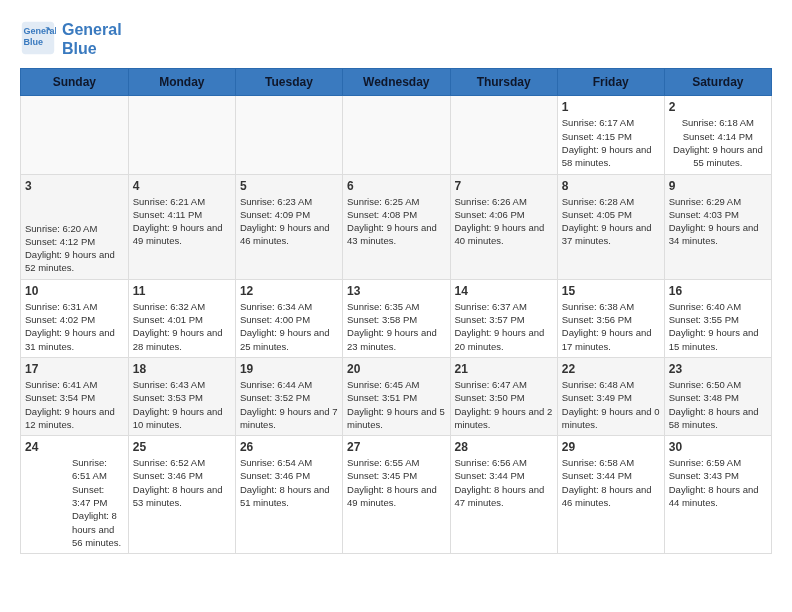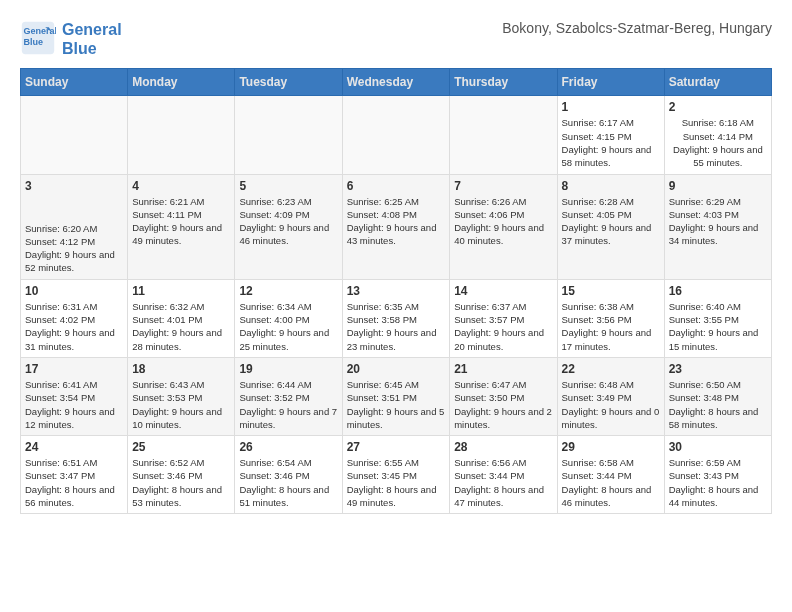--- a/index.html
+++ b/index.html
@@ -42,25 +42,25 @@
     .location {
       font-size: 14px;
       color: #555;
     }
     .calendar {
       width: 100%;
       border-collapse: collapse;
     }
     .calendar th {
       background: #3a7abf;
-      color: #e5e5e5;
+      color: #0f172a;
       font-size: 12px;
       font-weight: bold;
       padding: 6px 4px;
-      text-align: left;
+      text-align: center;
       border: 1px solid #2a6aaf;
     }
     .calendar td {
       border: 1px solid #ddd;
       vertical-align: top;
       padding: 4px 4px;
       width: 108px;
       min-height: 80px;
       font-size: 10px;
       color: #333;
@@ -99,21 +99,20 @@
       <polygon points="28,8 36,14 32,8" fill="#3a7abf"></polygon>
     </svg>
     <div>
       <div class="logo-text">
         <span style="color:#3a7abf;font-size:16px;font-weight:bold;">General</span><br>
         <span style="color:#3a7abf;font-size:16px;font-weight:bold;">Blue</span>
       </div>
     </div>
   </div>
   <div class="title-block">
-    <div class="location">Bokony, Szabolcs-Szatmar-Bereg, Hungary</div>
   </div>
 </div>
 
 <table class="calendar">
   <thead>
     <tr>
     <th>Sunday</th>
         <th>Monday</th>
         <th>Tuesday</th>
         <th>Wednesday</th>
@@ -270,21 +269,21 @@
         <td style="background: rgb(245, 245, 245);">
           <span class="day-num">23</span>
           <div class="day-detail" style="white-space: pre-wrap;">Sunrise: 6:50 AM
 Sunset: 3:48 PM
 Daylight: 8 hours and 58 minutes.</div>
         </td>
       </tr>
       <tr>
         <td>
           <span class="day-num">24</span>
-          <div class="day-detail" style="white-space: pre-wrap;">Sunrise: 6:51 AM
+          <div class="day-detail" style="white-space: pre-wrap; margin-left: 47px;">Sunrise: 6:51 AM
 Sunset: 3:47 PM
 Daylight: 8 hours and 56 minutes.</div>
         </td>
         <td>
           <span class="day-num">25</span>
           <div class="day-detail" style="white-space: pre-wrap;">Sunrise: 6:52 AM
 Sunset: 3:46 PM
 Daylight: 8 hours and 53 minutes.</div>
         </td>
         <td>

